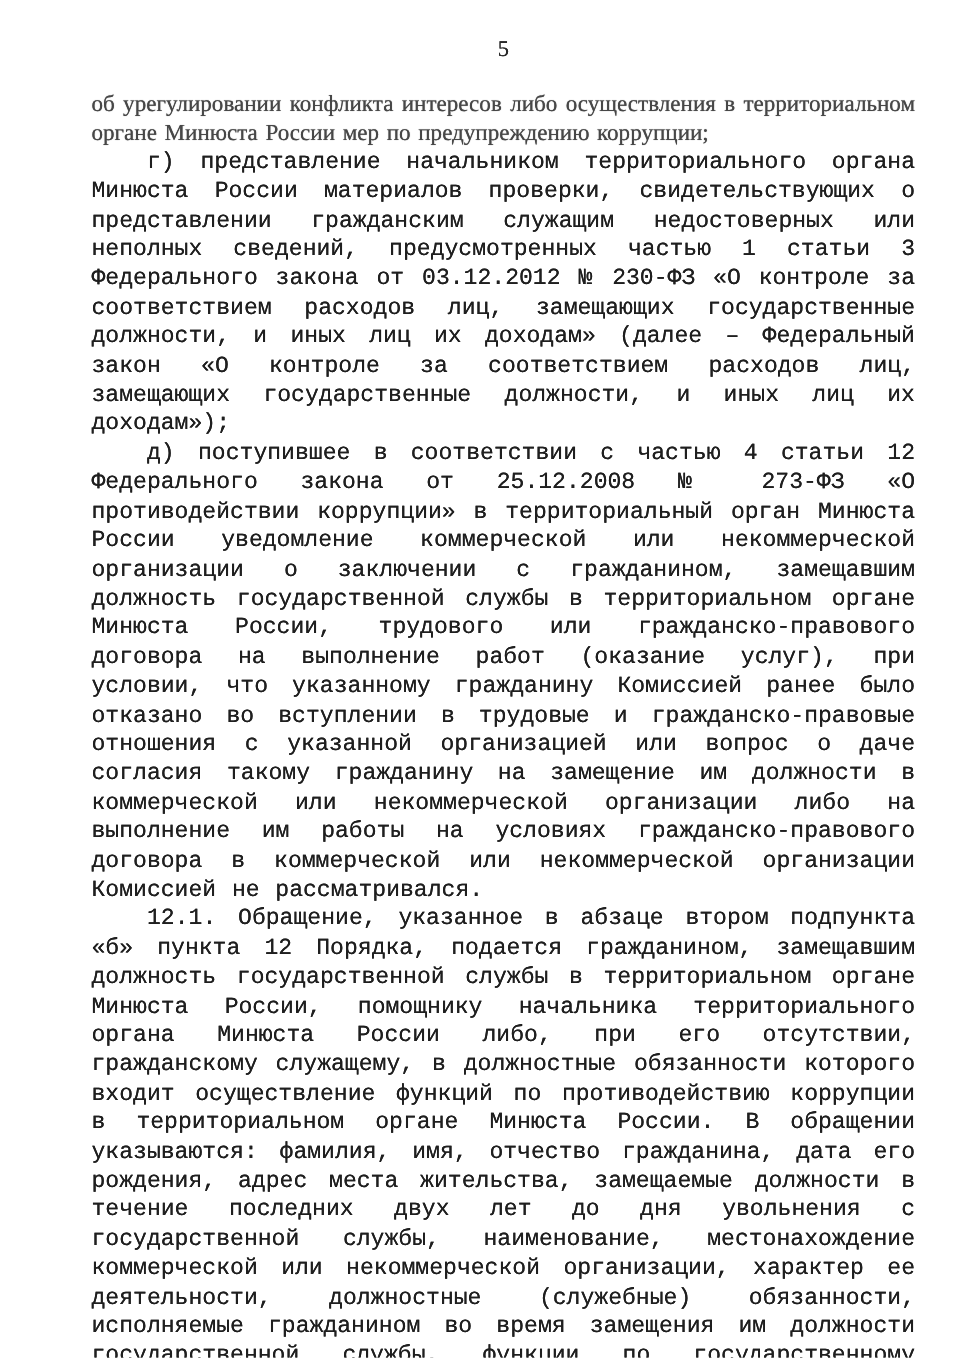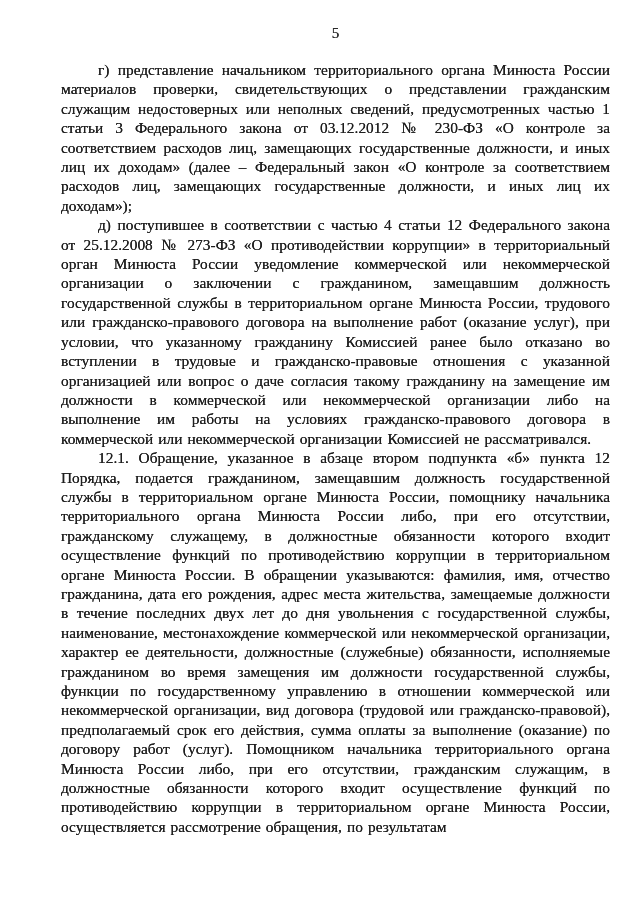--- a/index.html
+++ b/index.html
@@ -35,31 +35,33 @@
     margin: 0;
     font-size: 15.4px;
     line-height: 19.4px;
     text-align: justify;
     color: #1f1f1f;
     word-spacing: 0.08em;
     text-shadow: 0 0 0.35px currentColor;
   }
   .para.indent {
     text-indent: 37px;
+    font-family: Liberation Mono, monospace;
   }
   
   .para.faded {
     color: #474747;
     filter: blur(0.3px);
     text-shadow: 0 0 0.5px currentColor;
   }
 </style>
 </head>
 <body>
 
 <div class="page">
   <div class="page-number">5</div>
   <div class="body-text">
+    <p class="para faded">об урегулировании конфликта интересов либо осуществления в территориальном органе Минюста России мер по предупреждению коррупции;</p>
     <p class="para indent">г) представление начальником территориального органа Минюста России материалов проверки, свидетельствующих о представлении гражданским служащим недостоверных или неполных сведений, предусмотренных частью 1 статьи 3 Федерального закона от 03.12.2012 № 230-ФЗ «О контроле за соответствием расходов лиц, замещающих государственные должности, и иных лиц их доходам» (далее – Федеральный закон «О контроле за соответствием расходов лиц, замещающих государственные должности, и иных лиц их доходам»);</p>
     <p class="para indent">д) поступившее в соответствии с частью 4 статьи 12 Федерального закона от 25.12.2008 № 273-ФЗ «О противодействии коррупции» в территориальный орган Минюста России уведомление коммерческой или некоммерческой организации о заключении с гражданином, замещавшим должность государственной службы в территориальном органе Минюста России, трудового или гражданско-правового договора на выполнение работ (оказание услуг), при условии, что указанному гражданину Комиссией ранее было отказано во вступлении в трудовые и гражданско-правовые отношения с указанной организацией или вопрос о даче согласия такому гражданину на замещение им должности в коммерческой или некоммерческой организации либо на выполнение им работы на условиях гражданско-правового договора в коммерческой или некоммерческой организации Комиссией не рассматривался.</p>
     <p class="para indent">12.1. Обращение, указанное в абзаце втором подпункта «б» пункта 12 Порядка, подается гражданином, замещавшим должность государственной службы в территориальном органе Минюста России, помощнику начальника территориального органа Минюста России либо, при его отсутствии, гражданскому служащему, в должностные обязанности которого входит осуществление функций по противодействию коррупции в территориальном органе Минюста России. В обращении указываются: фамилия, имя, отчество гражданина, дата его рождения, адрес места жительства, замещаемые должности в течение последних двух лет до дня увольнения с государственной службы, наименование, местонахождение коммерческой или некоммерческой организации, характер ее деятельности, должностные (служебные) обязанности, исполняемые гражданином во время замещения им должности государственной службы, функции по государственному управлению в отношении коммерческой или некоммерческой организации, вид договора (трудовой или гражданско-правовой), предполагаемый срок его действия, сумма оплаты за выполнение (оказание) по договору работ (услуг). Помощником начальника территориального органа Минюста России либо, при его отсутствии, гражданским служащим, в должностные обязанности которого входит осуществление функций по противодействию коррупции в территориальном органе Минюста России, осуществляется рассмотрение обращения, по результатам</p>
   </div>
 </div>
 
 </body></html>

